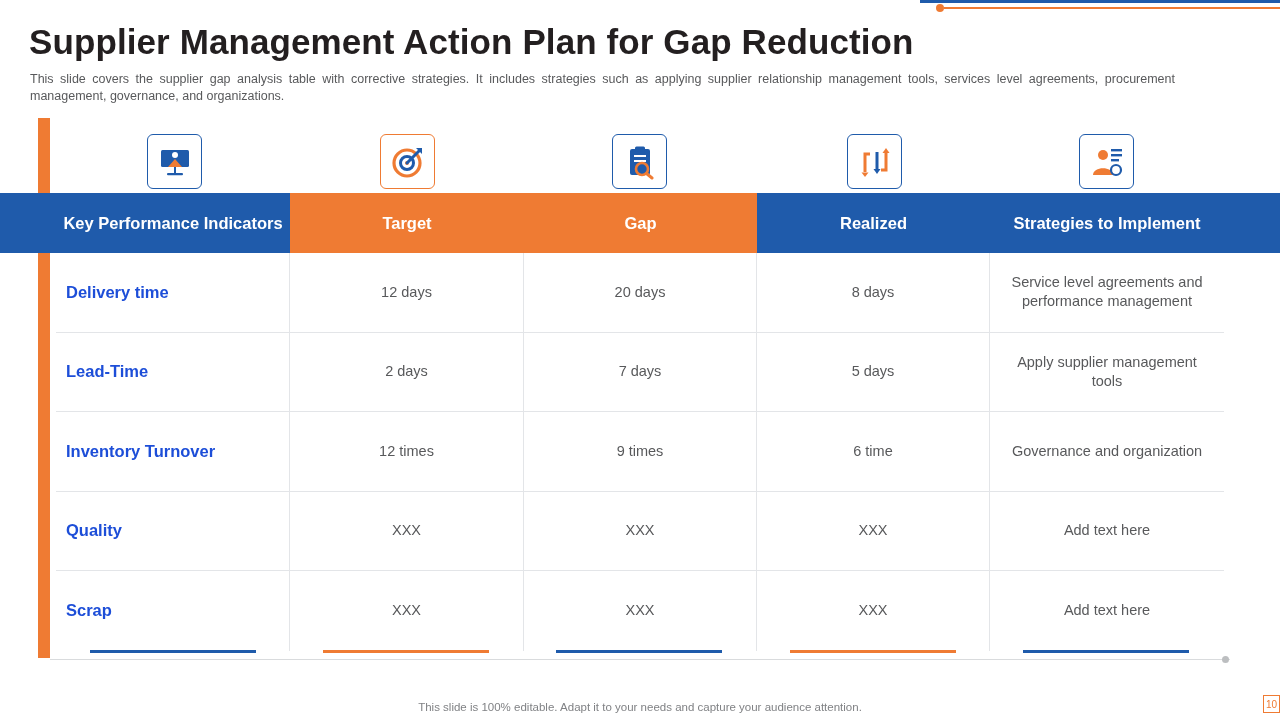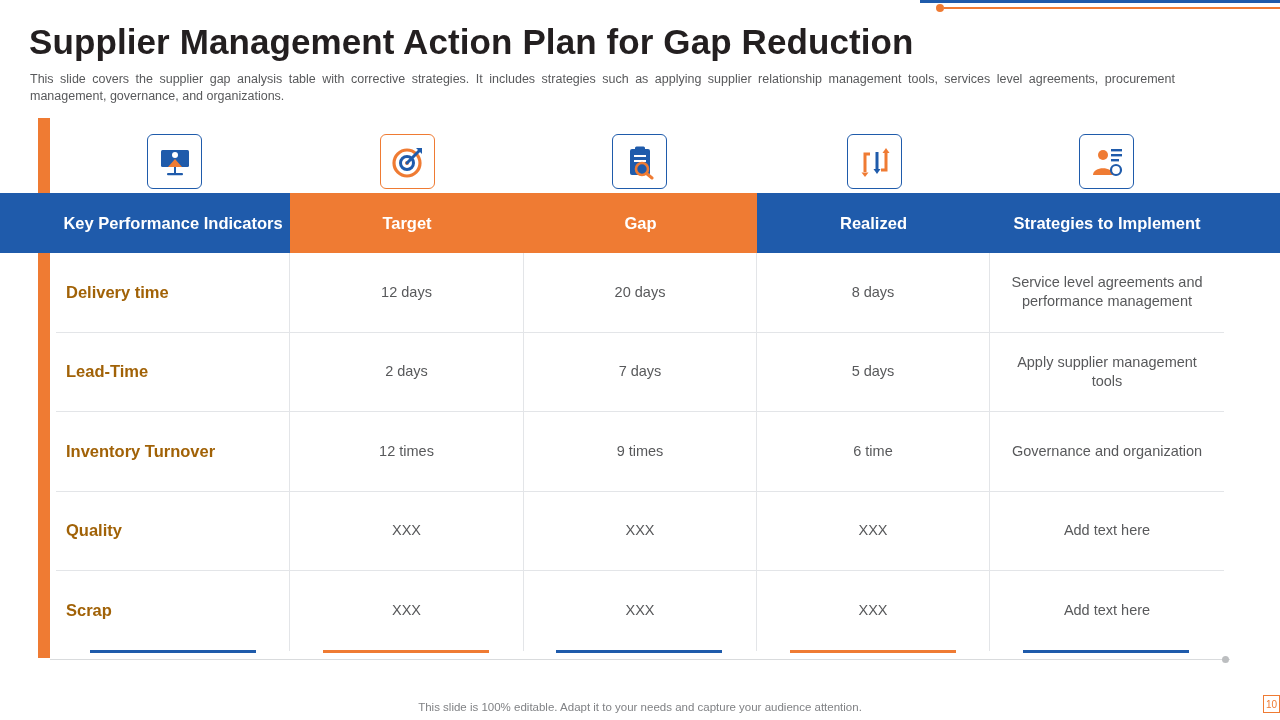--- a/index.html
+++ b/index.html
@@ -69,21 +69,21 @@
   .row { display: flex; height: 79.5px; border-bottom: 1px solid #e3e5e8; }
   .row:last-child { border-bottom: none; }
   .cell {
     display: flex; align-items: center; justify-content: center;
     text-align: center; font-size: 14.5px; color: #58595b;
     border-right: 1px solid #e3e5e8; padding: 0 10px; line-height: 19px;
   }
   .cell:last-child { border-right: none; }
   .cell.kpi {
     justify-content: flex-start; font-size: 16.5px; font-weight: 700;
-    color: #a16207; padding-left: 10px;
+    color: #1d4ed8; padding-left: 10px;
   }
 
   .c1 { width: 234px; }
   .c2 { width: 234px; }
   .c3 { width: 233px; }
   .c4 { width: 233px; }
   .c5 { width: 234px; }
 
   
   .underlines { position: absolute; left: 56px; top: 457px; width: 1168px; height: 4px; }

